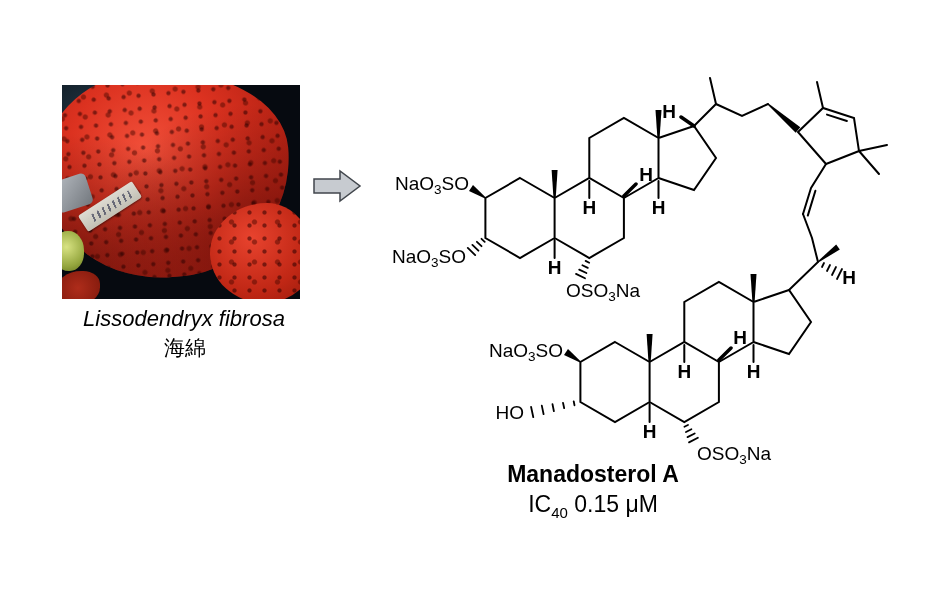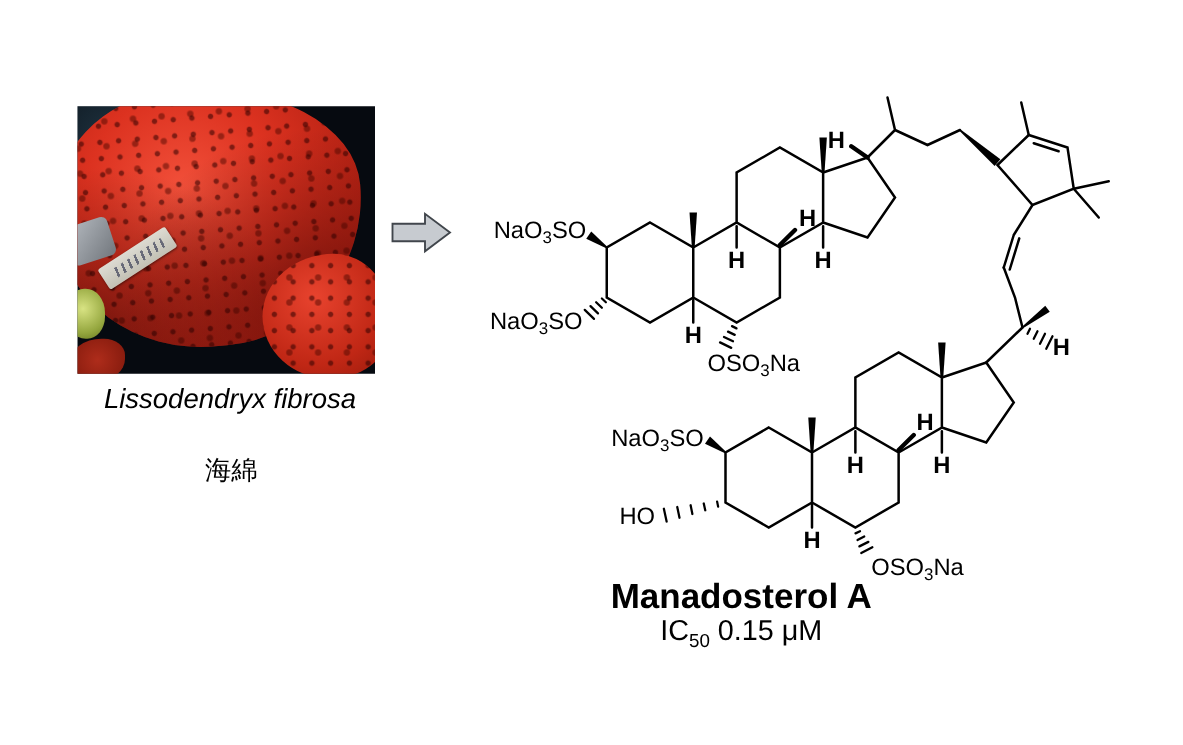--- a/index.html
+++ b/index.html
@@ -32,23 +32,23 @@
     background:repeating-linear-gradient(100deg,rgba(35,40,70,0) 0 4px,rgba(35,40,70,.6) 4px 6px);}
   .algae{position:absolute;left:-10px;top:146px;width:32px;height:40px;
     background:radial-gradient(circle at 45% 40%,#d8e383,#94a63e 65%,#66761f);
     border-radius:50% 50% 46% 54%;}
   .red-bit{position:absolute;left:-6px;top:186px;width:44px;height:34px;
     background:radial-gradient(circle,#c1301c,#8d1a0b);border-radius:60% 40% 55% 45%;opacity:.9;}
 
   
   .caption-species{position:absolute;left:44px;top:306px;width:280px;text-align:center;
     font-style:italic;font-size:22px;}
-  .caption-organism{position:absolute;left:45px;top:334px;width:280px;text-align:center;font-size:21px;margin-top:28px;}
+  .caption-organism{position:absolute;left:45px;top:334px;width:280px;text-align:center;font-size:21px;}
   .compound-name{position:absolute;left:443px;top:461px;width:300px;text-align:center;
-    font-weight:bold;font-size:28px;}
+    font-weight:bold;font-size:23px;}
   .activity{position:absolute;left:443px;top:491px;width:300px;text-align:center;font-size:23px;}
   .activity sub{font-size:15px;}
 
   
   .overlay{position:absolute;left:0;top:0;}
   .overlay text{font-family:"Liberation Sans",sans-serif;font-size:19px;fill:#000;}
   .overlay text.hlab{font-weight:bold;}
   .overlay tspan.subscript{font-size:13.5px;}
   .bond{stroke:#000;stroke-width:2;fill:none;stroke-linecap:round;}
   .boldbond{stroke:#000;stroke-width:3.5;fill:none;stroke-linecap:round;}
@@ -74,21 +74,21 @@
       <div class="tag-marks"></div>
     </div>
     <div class="algae"></div>
     <div class="red-bit"></div>
   </div>
 
   <div class="caption-species">Lissodendryx fibrosa</div>
   <div class="caption-organism">海綿</div>
 
   <div class="compound-name">Manadosterol A</div>
-  <div class="activity"><span>IC</span><sub>50</sub><span> 0.15 μM</span></div>
+  <div class="activity"><span>IC</span><sub>40</sub><span> 0.15 μM</span></div>
 
   <svg class="overlay" width="946" height="596" viewBox="0 0 946 596">
 
     <g>
       <polygon points="314,179 340,179 340,171 360,186 340,201 340,193 314,193" fill="#c7cbd0" stroke="#41464c" stroke-width="1.5"></polygon>
     </g>
 
     <g>
       <path class="bond" d="M520,178 L554.6,198 L554.6,238 L520,258 L485.4,238 L485.4,198 Z
                            M554.6,198 L589.3,178 L623.9,198 L623.9,238 L589.3,258 L554.6,238

